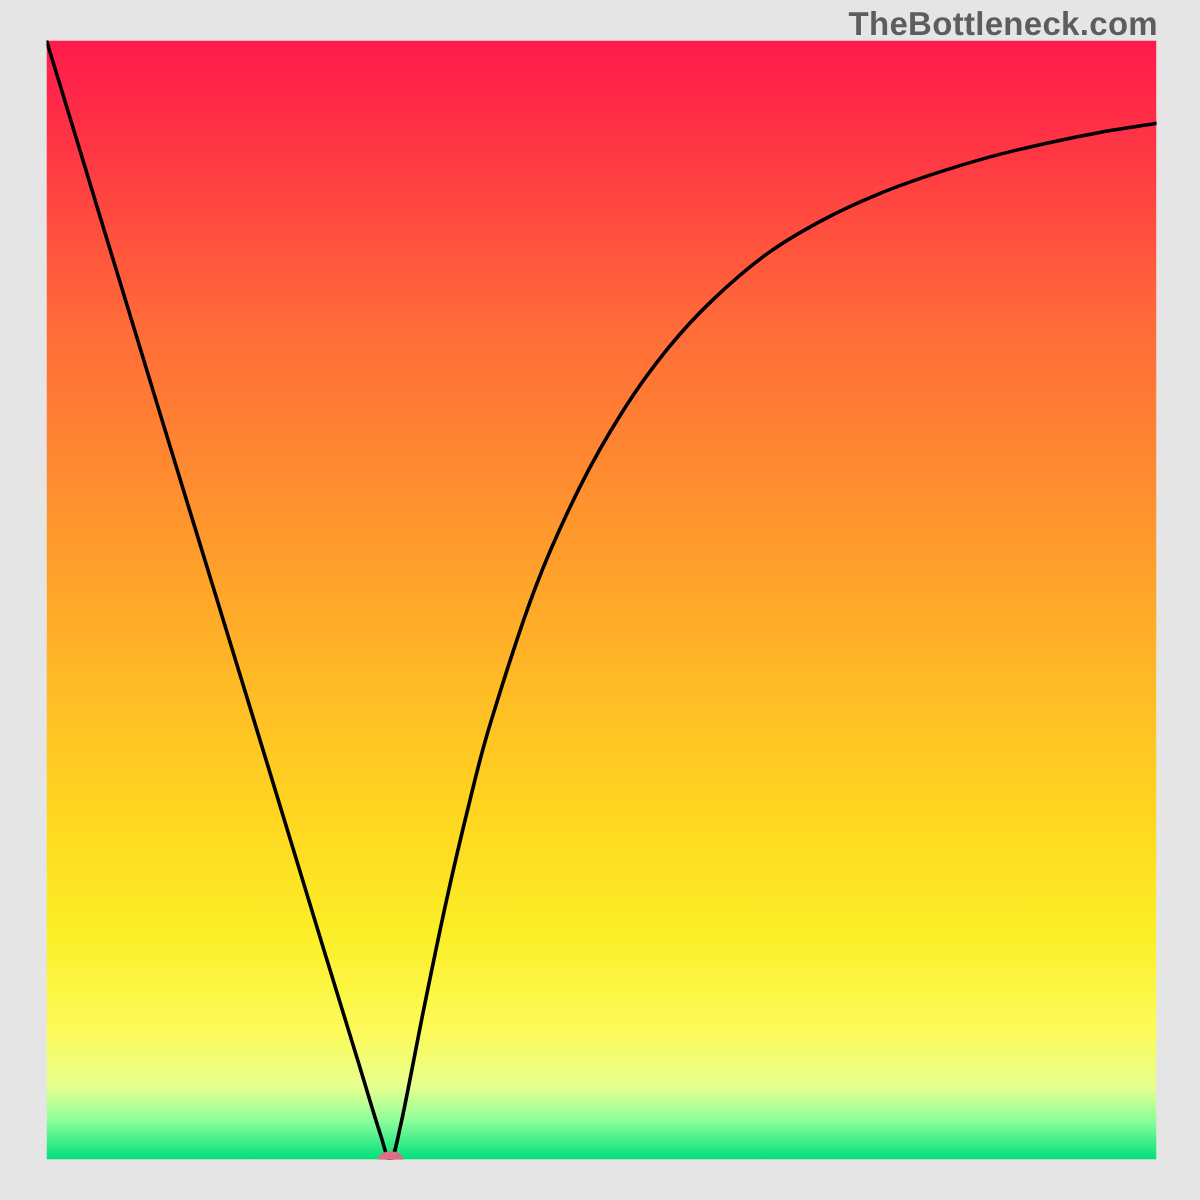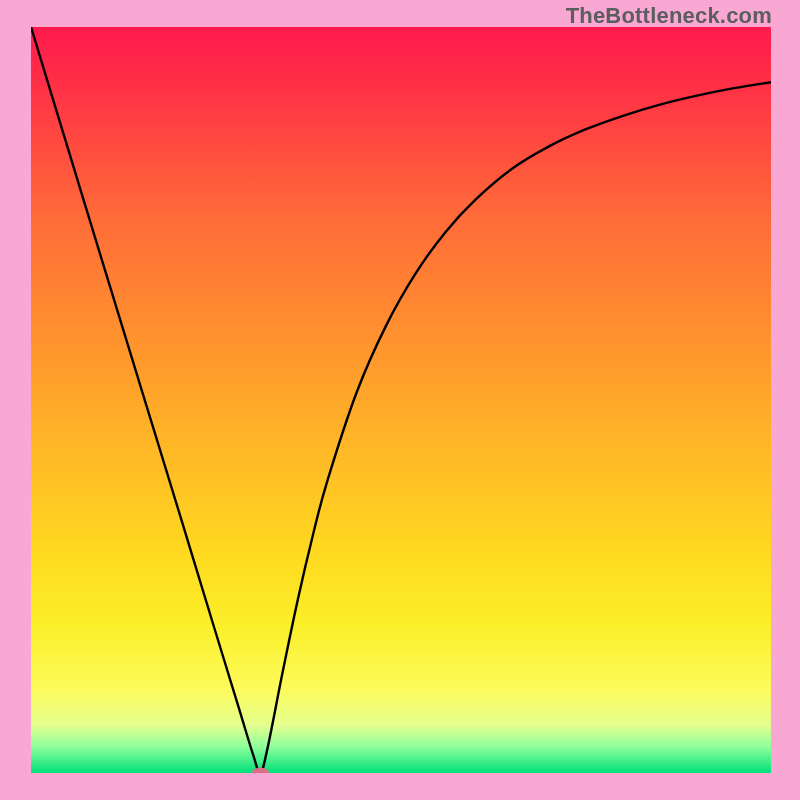--- a/index.html
+++ b/index.html
@@ -10,21 +10,21 @@
     background: #000;
     font-family: Arial, Helvetica, sans-serif;
     overflow: hidden;
   }
   .frame {
     position: absolute;
     top: 0;
     left: 0;
     width: 800px;
     height: 800px;
-    background: #f9a8d4;
+    background: #e5e5e5;
   }
   .plot-area {
     position: absolute;
     left: 31px;
     top: 27px;
     width: 740px;
     height: 746px;
   }
   .watermark {
     position: absolute;

